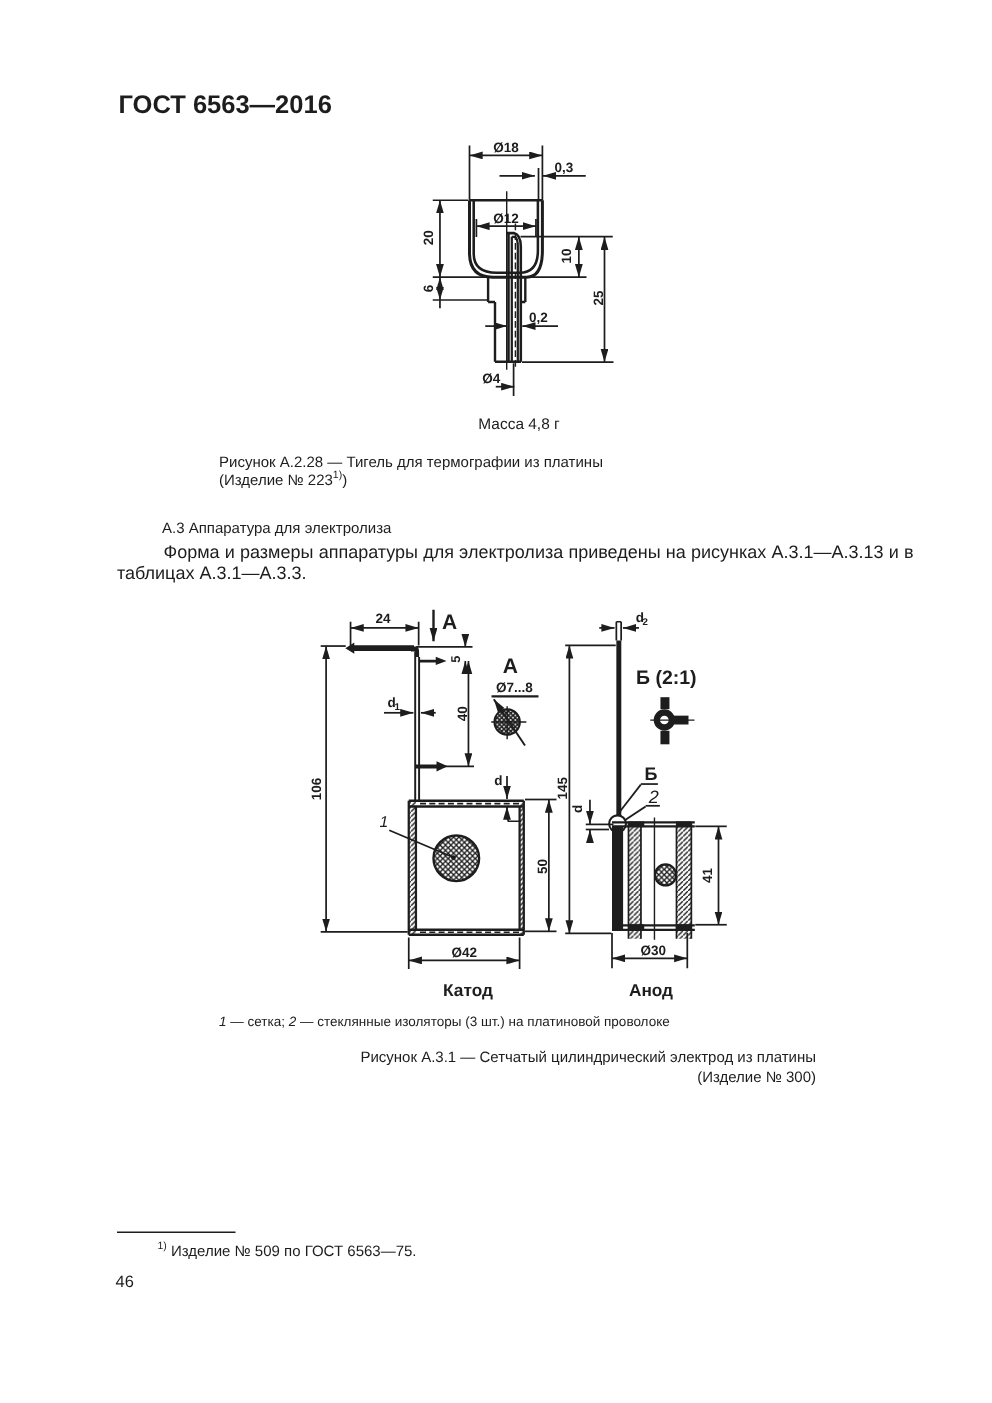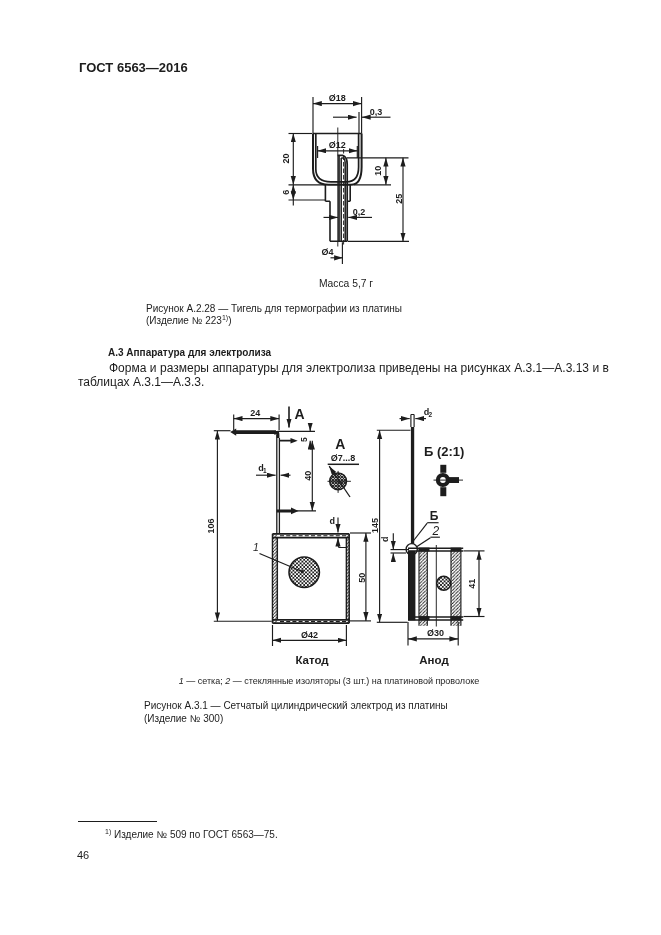--- a/index.html
+++ b/index.html
@@ -1,21 +1,21 @@
 <!DOCTYPE html>
 <html><head><meta charset="utf-8">
 <style>
 html,body{margin:0;padding:0}
 body{width:661px;height:935px;background:#ffffff;font-family:"Liberation Sans",sans-serif;color:#1d1d1d;position:relative;overflow:hidden}
 .abs{position:absolute}
 sup{font-size:7px;vertical-align:super;line-height:0}
 </style></head>
 <body>
 
-<div class="abs" style="left:79px;top:60px;font-size:13px;font-weight:bold">ГОСТ 6563—2016</div>
+<div class="abs" style="left:79px;top:60px;font-size:17px;font-weight:bold">ГОСТ 6563—2016</div>
 
 <svg class="abs" style="left:0;top:0" width="661" height="935" viewBox="0 0 661 935" fill="none" stroke="none">
 <defs>
 <marker id="ae" markerWidth="10" markerHeight="6" refX="8.8" refY="2.6" orient="auto-start-reverse" markerUnits="userSpaceOnUse">
         <path d="M0,0 L8.8,2.6 L0,5.2 Z" fill="#1d1d1d"></path>
       </marker>
 <pattern id="xh" patternUnits="userSpaceOnUse" width="3.6" height="3.6">
         <path d="M0,3.6 L3.6,0 M0,0 L3.6,3.6" stroke="#1d1d1d" stroke-width="0.9"></path>
       </pattern>
 <pattern id="h1" patternUnits="userSpaceOnUse" width="3.3" height="3.3">
@@ -290,29 +290,29 @@
 <line x1="458.2" y1="622" x2="458.2" y2="645.5"></line>
 <line x1="408" y1="638.9" x2="458.2" y2="638.9" marker-start="url(#ae)" marker-end="url(#ae)"></line>
 </g>
 <text x="435.5" y="636.4" fill="#1d1d1d" stroke="none" font-size="9px" font-weight="bold" text-anchor="middle">Ø30</text>
 
 <text x="434" y="664" fill="#1d1d1d" stroke="none" font-size="11.5px" font-weight="bold" text-anchor="middle">Анод</text>
 </g>
 </g>
 </svg>
 
-<div class="abs" style="left:246px;top:278.3px;width:200px;text-align:center;font-size:10.3px">Масса 5,7 г</div>
+<div class="abs" style="left:246px;top:278.3px;width:200px;text-align:center;font-size:10.3px">Масса 4,8 г</div>
 
 <div class="abs" style="left:146px;top:302.8px;width:400px;text-align:left;font-size:10px;line-height:12.5px">Рисунок А.2.28 — Тигель для термографии из платины<br>(Изделие № 223<sup>1)</sup>)</div>
 
-<div class="abs" style="left:108px;top:347px;font-size:10px;font-weight:bold">А.3 Аппаратура для электролиза</div>
+<div class="abs" style="left:108px;top:347px;font-size:10px;font-weight:normal">А.3 Аппаратура для электролиза</div>
 
 <div class="abs" style="left:78px;top:362px;width:531px;font-size:12px;line-height:13.6px;text-align:justify;text-indent:31px">Форма и размеры аппаратуры для электролиза приведены на рисунках А.3.1—А.3.13 и в таблицах А.3.1—А.3.3.</div>
 
-<div class="abs" style="left:129px;top:675.5px;width:400px;text-align:center;font-size:9px"><i>1</i> — сетка; <i>2</i> — стеклянные изоляторы (3 шт.) на платиновой проволоке</div>
-
-<div class="abs" style="left:144px;top:700px;width:400px;text-align:left;font-size:10px;line-height:12.5px">Рисунок А.3.1 — Сетчатый цилиндрический электрод из платины<br>(Изделие № 300)</div>
+<div class="abs" style="left:146px;top:675.5px;width:400px;text-align:left;font-size:9px"><i>1</i> — сетка; <i>2</i> — стеклянные изоляторы (3 шт.) на платиновой проволоке</div>
+
+<div class="abs" style="left:144px;top:700px;width:400px;text-align:right;font-size:10px;line-height:12.5px">Рисунок А.3.1 — Сетчатый цилиндрический электрод из платины<br>(Изделие № 300)</div>
 
 <div class="abs" style="left:78px;top:821.3px;width:79px;border-top:1.2px solid #1d1d1d"></div>
 
 <div class="abs" style="left:105px;top:829px;font-size:10px"><sup>1)</sup> Изделие № 509 по ГОСТ 6563—75.</div>
 
 <div class="abs" style="left:77px;top:849px;font-size:11px">46</div>
 
 </body></html>

